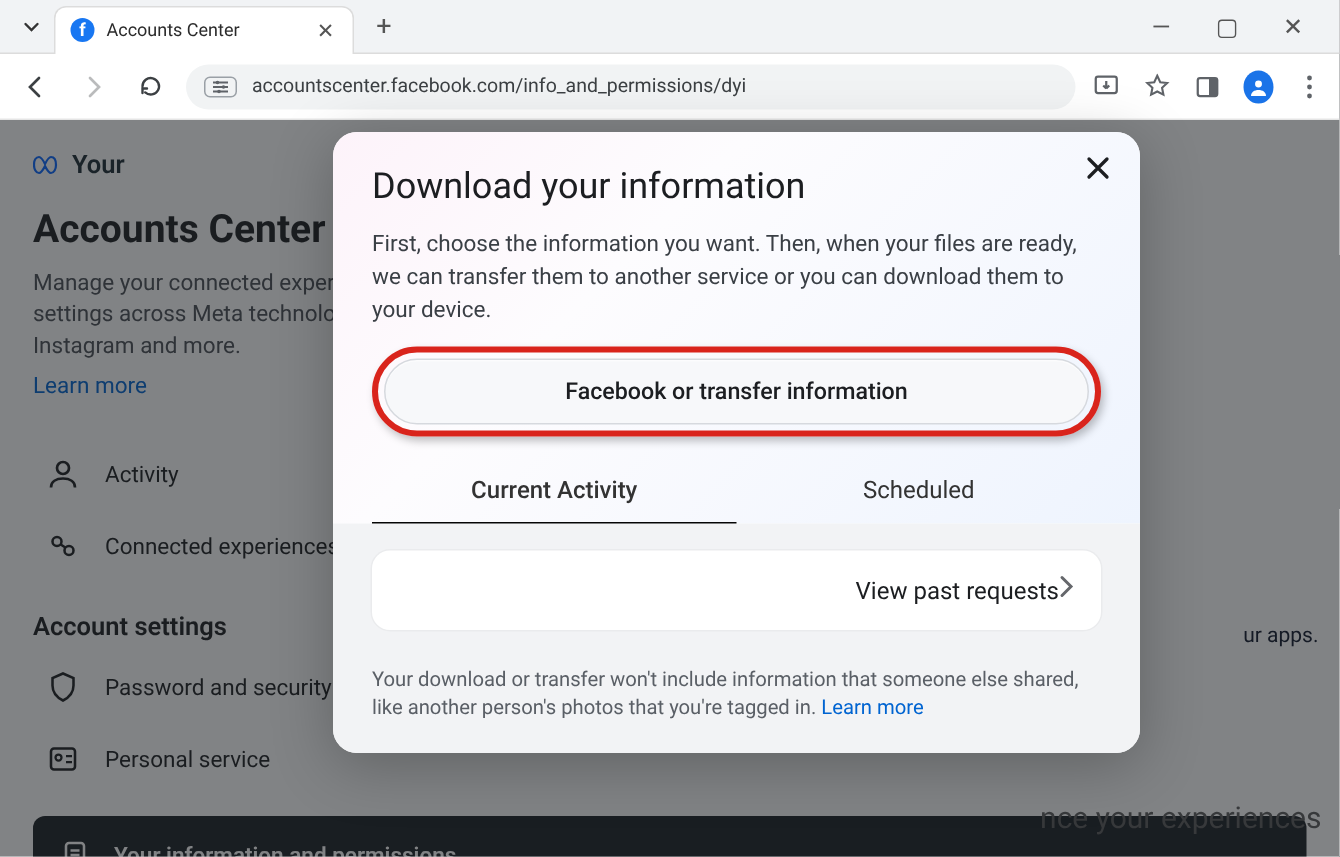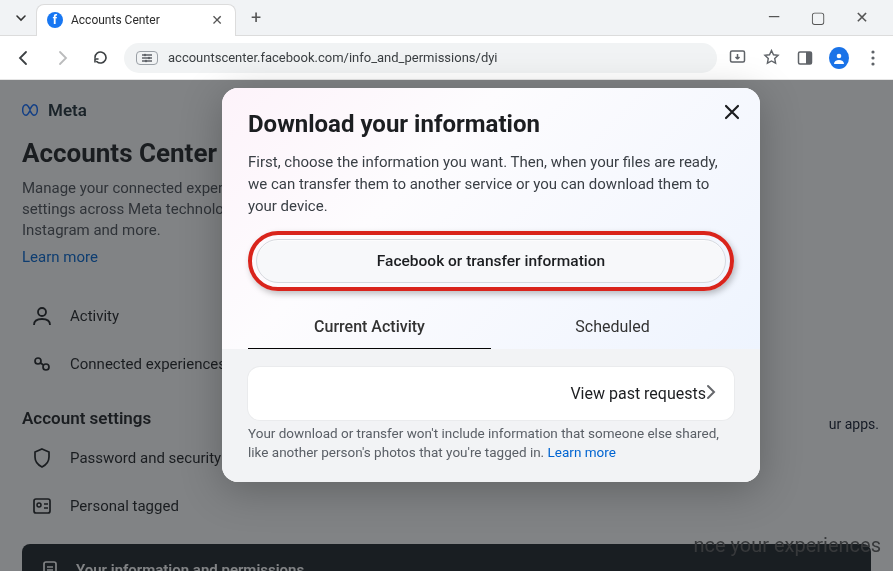--- a/index.html
+++ b/index.html
@@ -53,21 +53,21 @@
       border-radius: 16px;
       box-shadow: 0 8px 40px rgba(0,0,0,.25);
       padding: 0;
       overflow: hidden;
     }
     .modal-top {
       background: linear-gradient(135deg, #fdf3fa 0%, #fdfcfe 35%, #eef4fe 100%);
       padding: 22px 26px 0 26px;
     }
     .modal-close { position: absolute; top: 14px; right: 18px; font-size: 22px; color: #1c1e21; cursor:pointer; }
-    .modal-h1 { font-size: 24px; font-weight: 700; color: #1c1e21; margin-bottom: 14px; }
+    .modal-h1 { font-size: 24px; font-weight: 400; color: #1c1e21; margin-bottom: 14px; }
     .modal-p { font-size: 15px; color: #3a3f45; line-height: 1.45; margin-bottom: 14px; }
     .primary-action {
       width: 100%;
       background: #f7f8fa;
       border: 1px solid #d6d9de;
       border-radius: 22px;
       height: 44px;
       font-size: 15.5px;
       font-weight: 500;
       color: #1c1e21;
@@ -81,21 +81,21 @@
     .seg-tab.active { font-weight: 500; border-bottom: 1.5px solid #050505; }
 
     .modal-body { padding: 18px 26px 20px; background: #f2f3f5; }
     .past-requests {
       background: #fff; border-radius: 12px; padding: 16px 18px;
       display: flex; align-items: center; justify-content: flex-end;
       font-size: 16px; color: #1c1e21; box-shadow: 0 0 0 1px rgba(0,0,0,.03);
     }
     .chev { color: #65676b; font-size: 18px; }
 
-    .footnote { font-size: 13.5px; color: #5a5f66; line-height: 1.4; margin-top: 4px; background: #f2f3f5; }
+    .footnote { font-size: 13.5px; color: #5a5f66; line-height: 1.4; margin-top: 24px; background: #f2f3f5; }
     .footnote a { color: #0064d1; text-decoration: none; }
   </style>
 </head>
 <body>
 
 <div class="title-bar">
   <div class="tab-dropdown">
     <svg width="12" height="12" viewBox="0 0 12 12">
         <path d="M2 4l4 4 4-4" stroke="#333" stroke-width="1.6" fill="none" stroke-linecap="round"></path>
       </svg>
@@ -174,21 +174,21 @@
         </svg>
     </div>
   </div>
 </div>
 
 <div class="page-bg">
   <div class="meta-brand">
     <svg class="meta-logo" viewBox="0 0 30 20">
         <path d="M6 18C3 18 1 14 1 10 1 5 3 2 6 2c2.5 0 4 3 6 7 2-4 3.5-7 6-7 3 0 5 3 5 8 0 4-2 8-5 8-2.5 0-4-3-6-7-2 4-3.5 7-6 7z" fill="none" stroke="#0866ff" stroke-width="2.2"></path>
       </svg>
-    <span>Meta</span>
+    <span>Your</span>
   </div>
   <h1 class="page-title">Accounts Center</h1>
   <p class="page-desc">Manage your connected experiences and account settings across Meta technologies like Facebook, Instagram and more.</p>
   <a class="learn-link">Learn more</a>
 
   <div class="sidebar-list">
     <div class="sidebar-item">
       <span class="sidebar-icon">
         <svg width="22" height="22" viewBox="0 0 22 22">
             <circle cx="11" cy="7" r="4" stroke="#1c1e21" stroke-width="1.8" fill="none"></circle>
@@ -219,21 +219,21 @@
       <span>Password and security</span>
     </div>
     <div class="sidebar-item">
       <span class="sidebar-icon">
         <svg width="22" height="22" viewBox="0 0 22 22">
             <rect x="3" y="4" width="16" height="14" rx="2" stroke="#1c1e21" stroke-width="1.7" fill="none"></rect>
             <circle cx="8" cy="10" r="2" stroke="#1c1e21" stroke-width="1.5" fill="none"></circle>
             <path d="M13 9h4M13 13h4" stroke="#1c1e21" stroke-width="1.5"></path>
           </svg>
       </span>
-      <span>Personal tagged</span>
+      <span>Personal service</span>
     </div>
 
     <div class="active-nav">
       <span class="sidebar-icon" style="color:#fff">
         <svg width="22" height="22" viewBox="0 0 22 22">
             <rect x="5" y="3" width="12" height="16" rx="2" stroke="#fff" stroke-width="1.7" fill="none"></rect>
             <path d="M8 8h6M8 11h6M8 14h4" stroke="#fff" stroke-width="1.6"></path>
           </svg>
       </span>
       <span>Your information and permissions</span>

